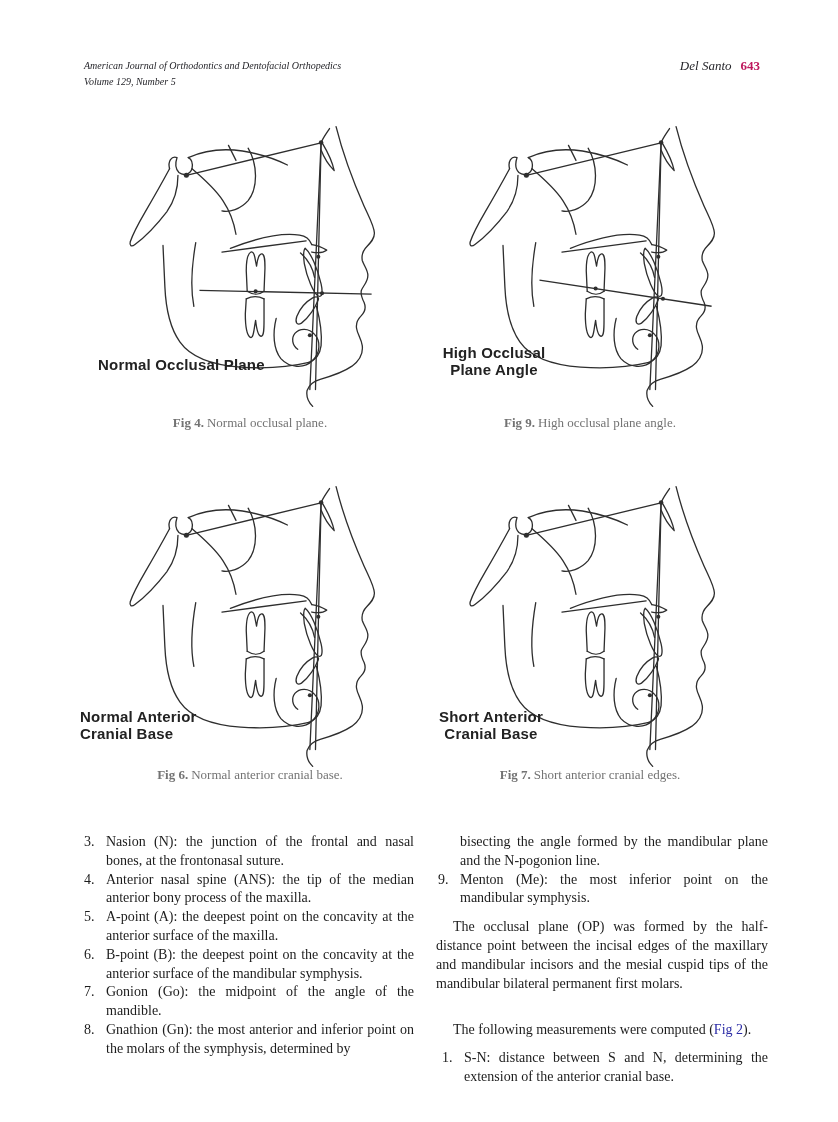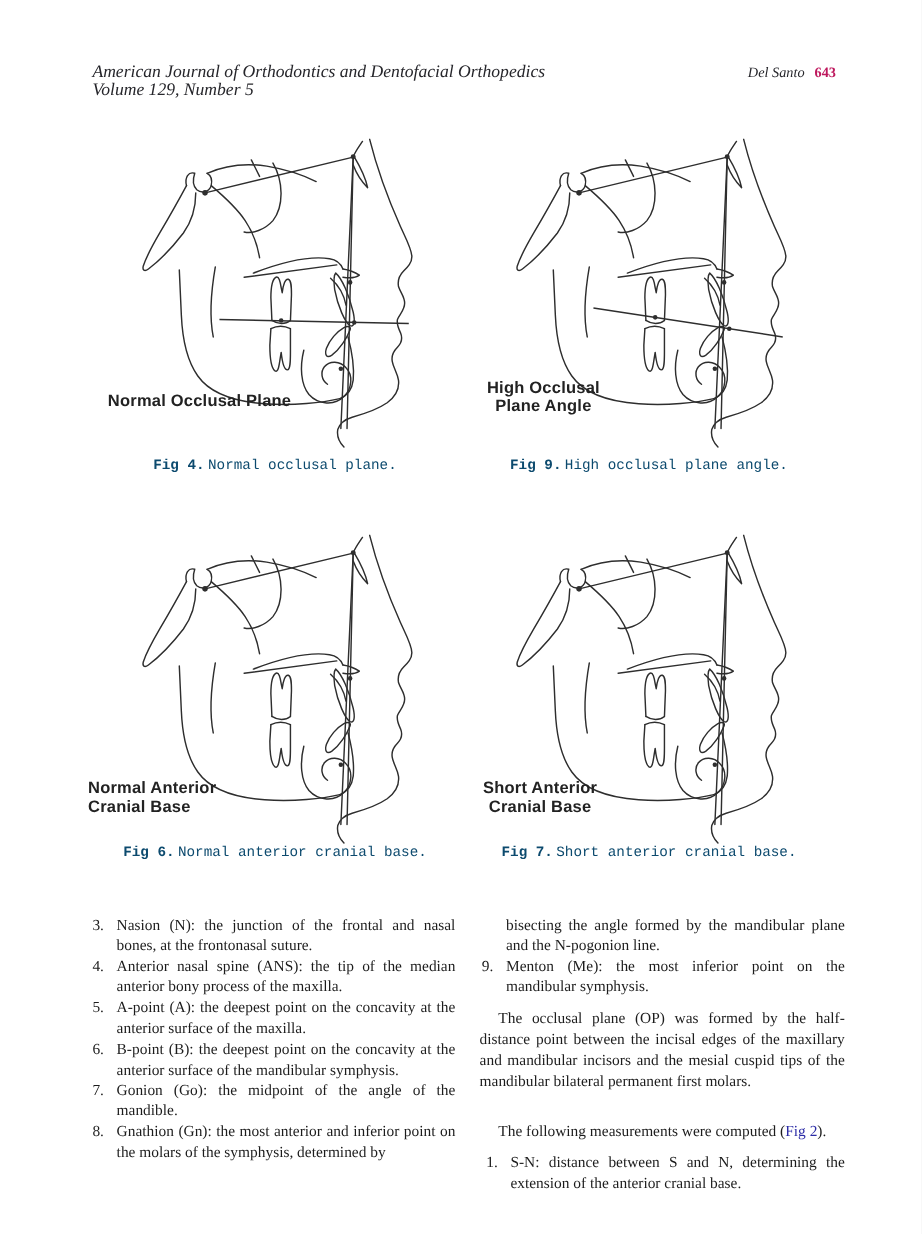--- a/index.html
+++ b/index.html
@@ -8,21 +8,21 @@
     width:838px;height:1122px;
     background:#ffffff;
     font-family:"Liberation Serif", serif;
     color:#1c1c1c;
     overflow:hidden;
     margin:0 auto;
   }
   
   .hdr-left{
     position:absolute;left:84px;top:58px;
-    font-style:italic;font-size:16px;line-height:16px;color:#26262b;
+    font-style:italic;font-size:10px;line-height:16px;color:#26262b;
   }
   .hdr-right{
     position:absolute;right:78px;top:58px;
     font-size:13px;color:#26262b;white-space:nowrap;
   }
   .hdr-right .author{font-style:italic;}
   .hdr-right .pagenum{font-weight:bold;font-style:normal;margin-left:9px;color:#be185d;}
   
   .fig{position:absolute;width:340px;height:290px;}
   #fig4{left:80px;top:122px;}
@@ -35,22 +35,22 @@
     font-family:"Liberation Sans", sans-serif;
     font-weight:bold;font-size:15px;line-height:17px;
     letter-spacing:.2px;color:#222;
   }
   .lbl4{left:18px;top:234px;white-space:nowrap;}
   .lbl5{left:8px;top:222px;width:132px;text-align:center;}
   .lbl6{left:0px;top:226px;width:126px;text-align:left;}
   .lbl7{left:8px;top:226px;width:126px;text-align:center;}
   .caption{
     position:absolute;width:340px;text-align:center;
-    font-family:Liberation Mono, monospace;
-    font-size:13px;color:#0c4a6e;
+    font-family:Liberation Serif, serif;
+    font-size:13px;color:#737373;
   }
   #cap4,#cap5{top:415px;}
   #cap6,#cap7{top:767px;}
   #cap4,#cap6{left:80px;}
   #cap5,#cap7{left:420px;}
   .caption b{margin-right:3px;}
   
   .col{
     position:absolute;top:833px;width:332px;
     font-size:14px;line-height:18.8px;text-align:justify;
@@ -185,21 +185,21 @@
   <div class="caption" id="cap4">
     <b>Fig 4.</b><span>Normal occlusal plane.</span>
   </div>
   <div class="caption" id="cap5">
     <b>Fig 9.</b><span>High occlusal plane angle.</span>
   </div>
   <div class="caption" id="cap6">
     <b>Fig 6.</b><span>Normal anterior cranial base.</span>
   </div>
   <div class="caption" id="cap7">
-    <b>Fig 7.</b><span>Short anterior cranial base.</span>
+    <b>Fig 7.</b><span>Short anterior cranial edges.</span>
   </div>
 
   <div class="col col-left">
     <div class="itm">
       <span class="num">3.</span><span>Nasion (N): the junction of the frontal and nasal bones, at the frontonasal suture.</span>
     </div>
     <div class="itm">
       <span class="num">4.</span><span>Anterior nasal spine (ANS): the tip of the median anterior bony process of the maxilla.</span>
     </div>
     <div class="itm">

